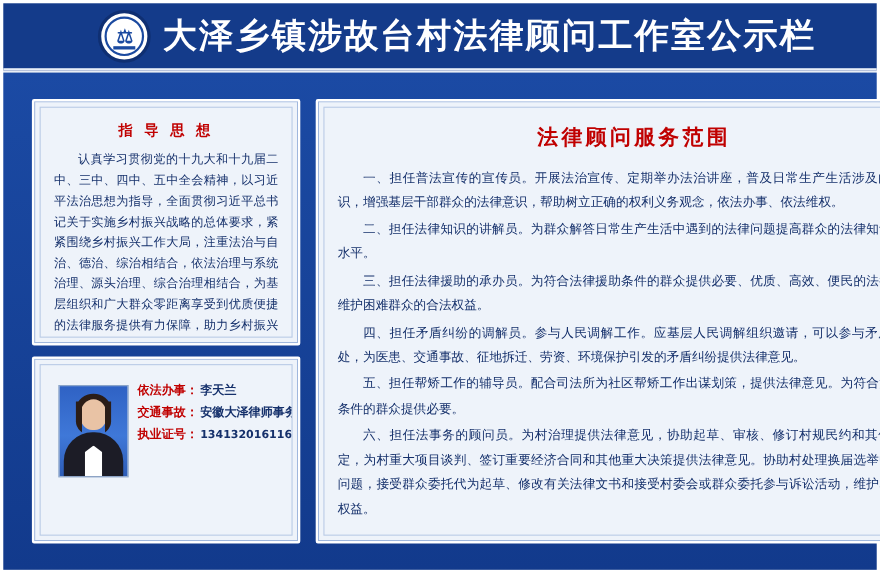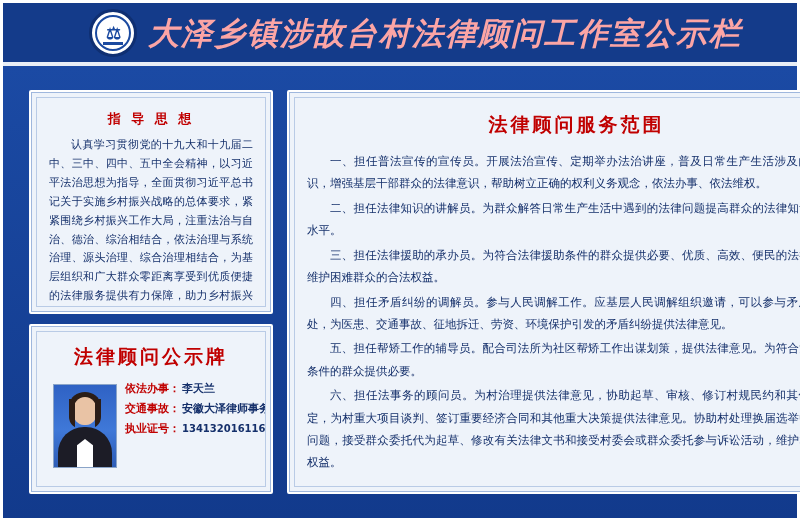--- a/index.html
+++ b/index.html
@@ -75,25 +75,24 @@
   }
   .header-title {
     position: absolute;
     left: 145px;
     top: 0;
     right: 10px;
     height: 61px;
     line-height: 61px;
     font-size: 31px;
     font-weight: bold;
-    color: #fca5a5;
+    color: #ffffff;
     letter-spacing: 2px;
     font-family: "DejaVu Sans", "Liberation Sans", sans-serif;
     white-space: nowrap;
-    font-style: italic;
   }
   
   .body-area {
     position: absolute;
     left: 3px;
     top: 66px;
     right: 3px;
     bottom: 3px;
     background: #1a47a0;
     background: linear-gradient(180deg,#1b4aa4 0%, #123a8c 100%);
@@ -281,21 +280,20 @@
 
       <div class="panel" id="panel-guiding">
         <div class="panel-inner">
           <div class="panel-title" id="title-guiding">指 导 思 想</div>
           <p class="para">认真学习贯彻党的十九大和十九届二中、三中、四中、五中全会精神，以习近平法治思想为指导，全面贯彻习近平总书记关于实施乡村振兴战略的总体要求，紧紧围绕乡村振兴工作大局，注重法治与自治、德治、综治相结合，依法治理与系统治理、源头治理、综合治理相结合，为基层组织和广大群众零距离享受到优质便捷的法律服务提供有力保障，助力乡村振兴战略。</p>
         </div>
       </div>
 
       <div class="panel" id="panel-notice">
         <div class="panel-inner">
-          <div class="panel-title" id="title-notice">法律顾问公示牌</div>
           <div class="notice-body">
             <div class="photo">
               <span class="hair"></span>
               <span class="head"></span>
               <span class="hair-side"></span>
               <span class="body"></span>
               <span class="shirt"></span>
             </div>
             <div class="fields">
               <div class="field-row">

